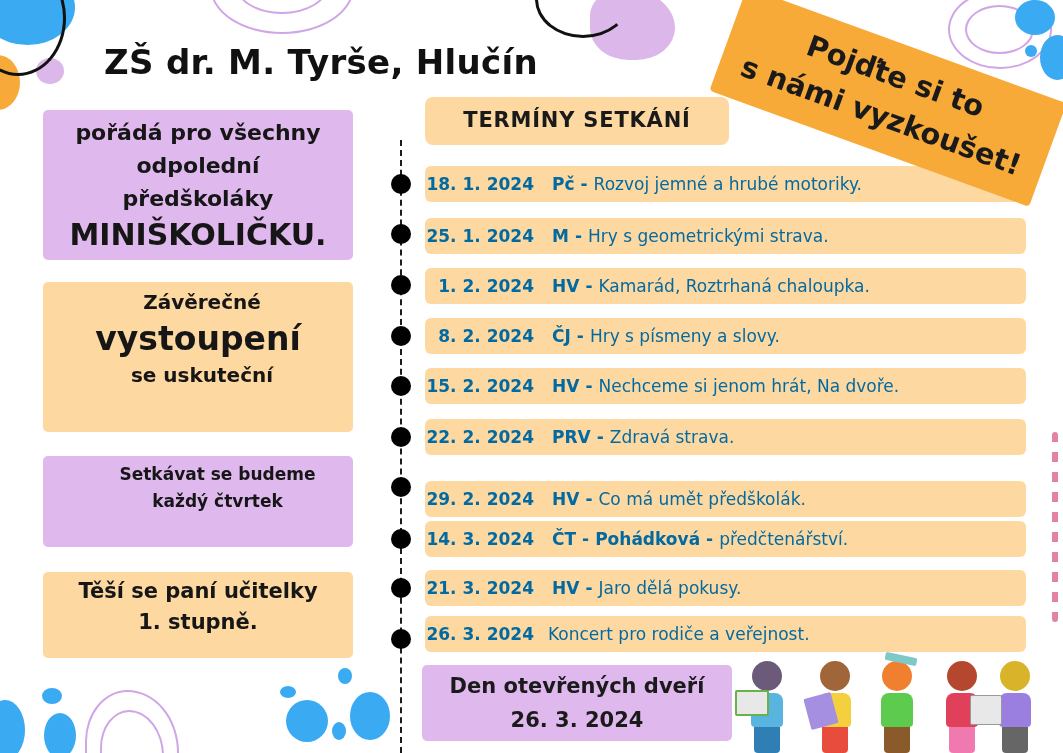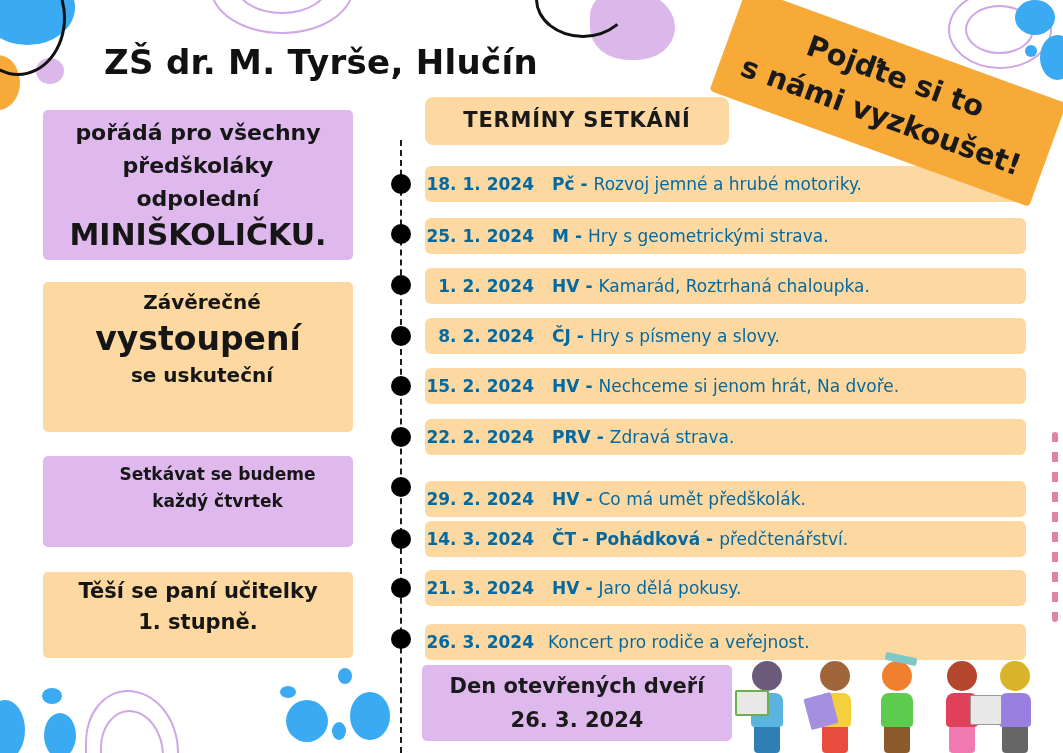--- a/index.html
+++ b/index.html
@@ -140,22 +140,22 @@
   <div class="blob blue" style="left:338px; top:668px; width:14px; height:16px;"></div>
   <div class="blob blue" style="left:286px; top:700px; width:42px; height:42px;"></div>
   <div class="blob blue" style="left:350px; top:692px; width:40px; height:48px;"></div>
   <div class="blob blue" style="left:332px; top:722px; width:14px; height:18px;"></div>
 </div>
 
 <div class="title">ZŠ dr. M. Tyrše, Hlučín</div>
 
 <div class="box purple b1">
   <div class="l">pořádá pro všechny</div>
+  <div class="l">odpolední</div>
   <div class="l">předškoláky</div>
-  <div class="l">odpolední</div>
   <div class="big">MINIŠKOLIČKU.</div>
 </div>
 
 <div class="box peach b2">
   <div class="s">Závěrečné</div>
   <div class="big">vystoupení</div>
   <div class="s">se uskuteční</div>
 </div>
 
 <div class="box purple b3">
@@ -211,21 +211,21 @@
   <div class="row" style="top:521px;">
     <span class="date">14. 3. 2024</span><span class="code">ČT</span><span class="sep">-</span><span class="bold">Pohádková</span><span class="sep">-</span><span>předčtenářství.</span>
   </div>
 
   <div class="dot" style="top:578px;"></div>
   <div class="row" style="top:570px;">
     <span class="date">21. 3. 2024</span><span class="code">HV</span><span class="sep">-</span><span>Jaro dělá pokusy.</span>
   </div>
 
   <div class="dot" style="top:629px;"></div>
-  <div class="row" style="top:616px;margin-top:8px;">
+  <div class="row" style="top:616px;">
     <span class="date">26. 3. 2024</span><span style="margin-left:8px;">Koncert pro rodiče a veřejnost.</span>
   </div>
 </div>
 
 <div class="open-day">
   <div>Den otevřených dveří</div>
   <div>26. 3. 2024</div>
 </div>
 
 <div class="banner">

